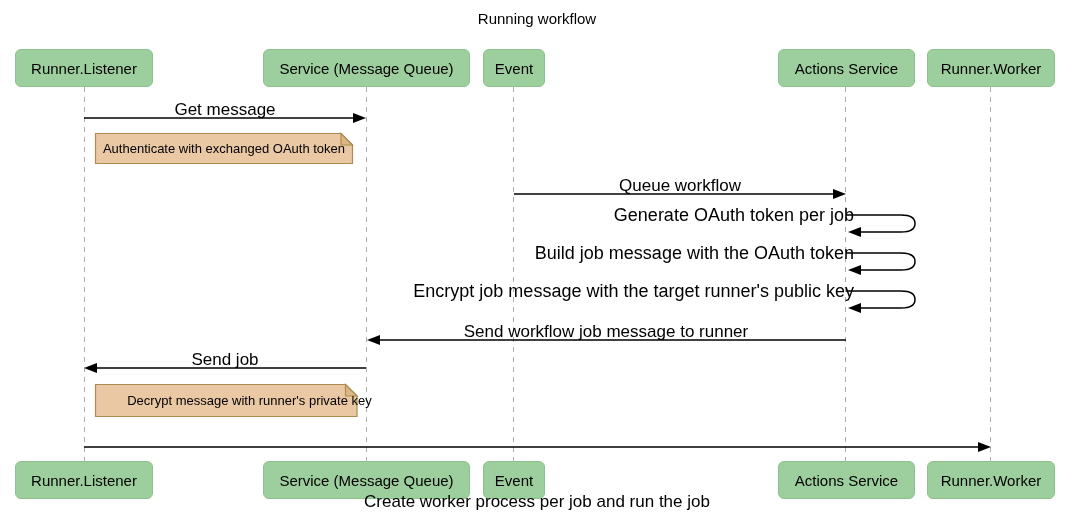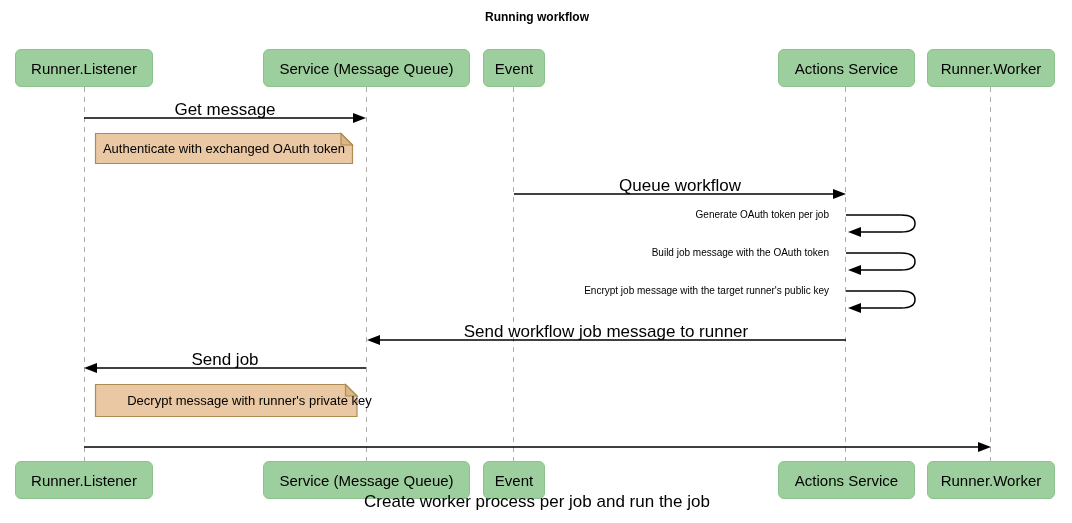--- a/index.html
+++ b/index.html
@@ -13,22 +13,22 @@
     width: 1072px;
     height: 523px;
     background: var(--bg, #ffffff);
     overflow: hidden;
   }
   .stage svg { position: absolute; left: 0; top: 0; }
   .diagram-title {
     position: absolute;
     left: 537px; top: 10px;
     transform: translateX(-50%);
-    font-size: 12px;
-    font-weight: bold;
+    font-size: 15px;
+    font-weight: normal;
     white-space: nowrap;
   }
   .actor {
     position: absolute;
     height: 38px;
     background: var(--actor-fill, #9dce9d);
     border: 1px solid var(--actor-border, #8cc28c);
     border-radius: 6px;
     box-sizing: border-box;
     display: flex;
@@ -39,22 +39,22 @@
   }
   .msg-label {
     position: absolute;
     transform: translateX(-50%);
     font-size: 17px;
     line-height: 16px;
     white-space: nowrap;
   }
   .loop-label {
     position: absolute;
-    right: 243px;
-    font-size: 10px;
+    right: 218px;
+    font-size: 18px;
     line-height: 16px;
     white-space: nowrap;
     text-align: right;
   }
   .note-text {
     position: absolute;
     font-size: 13px;
     text-align: center;
     white-space: nowrap;
     display: flex;

